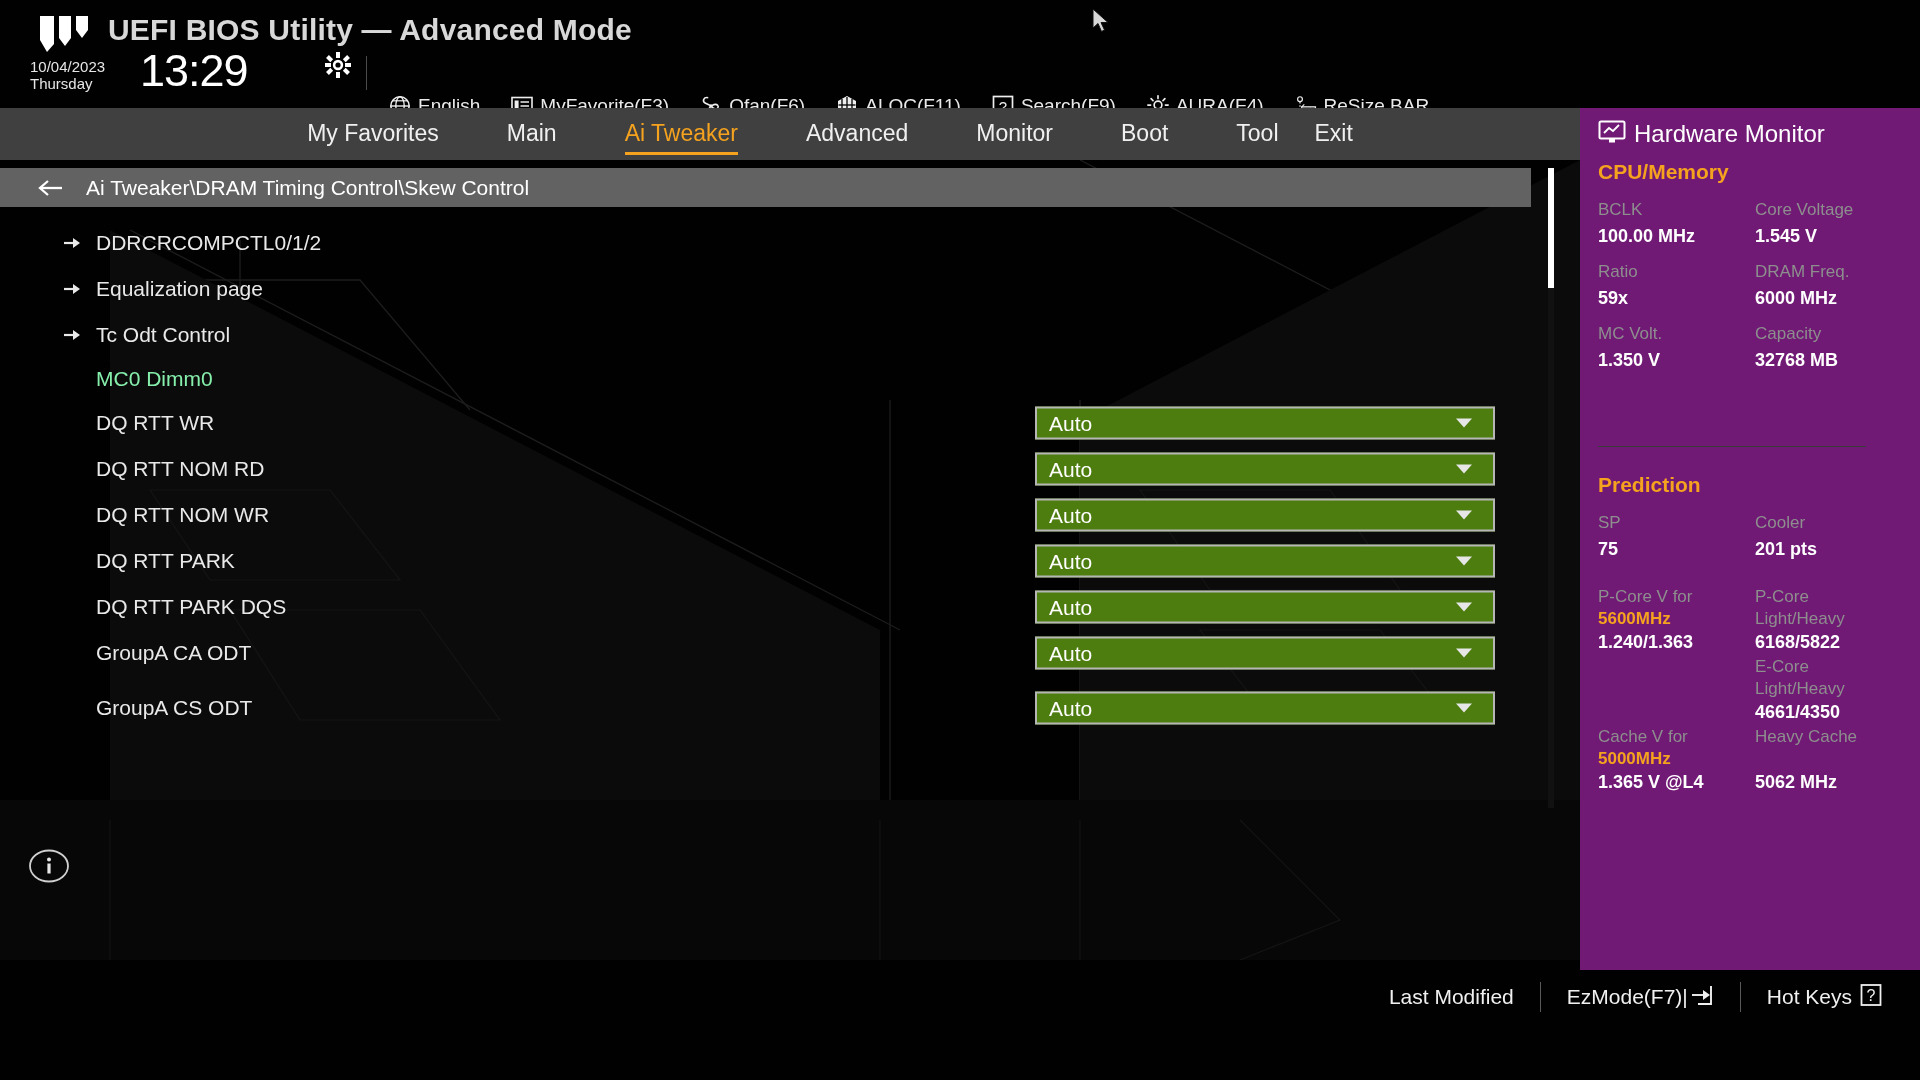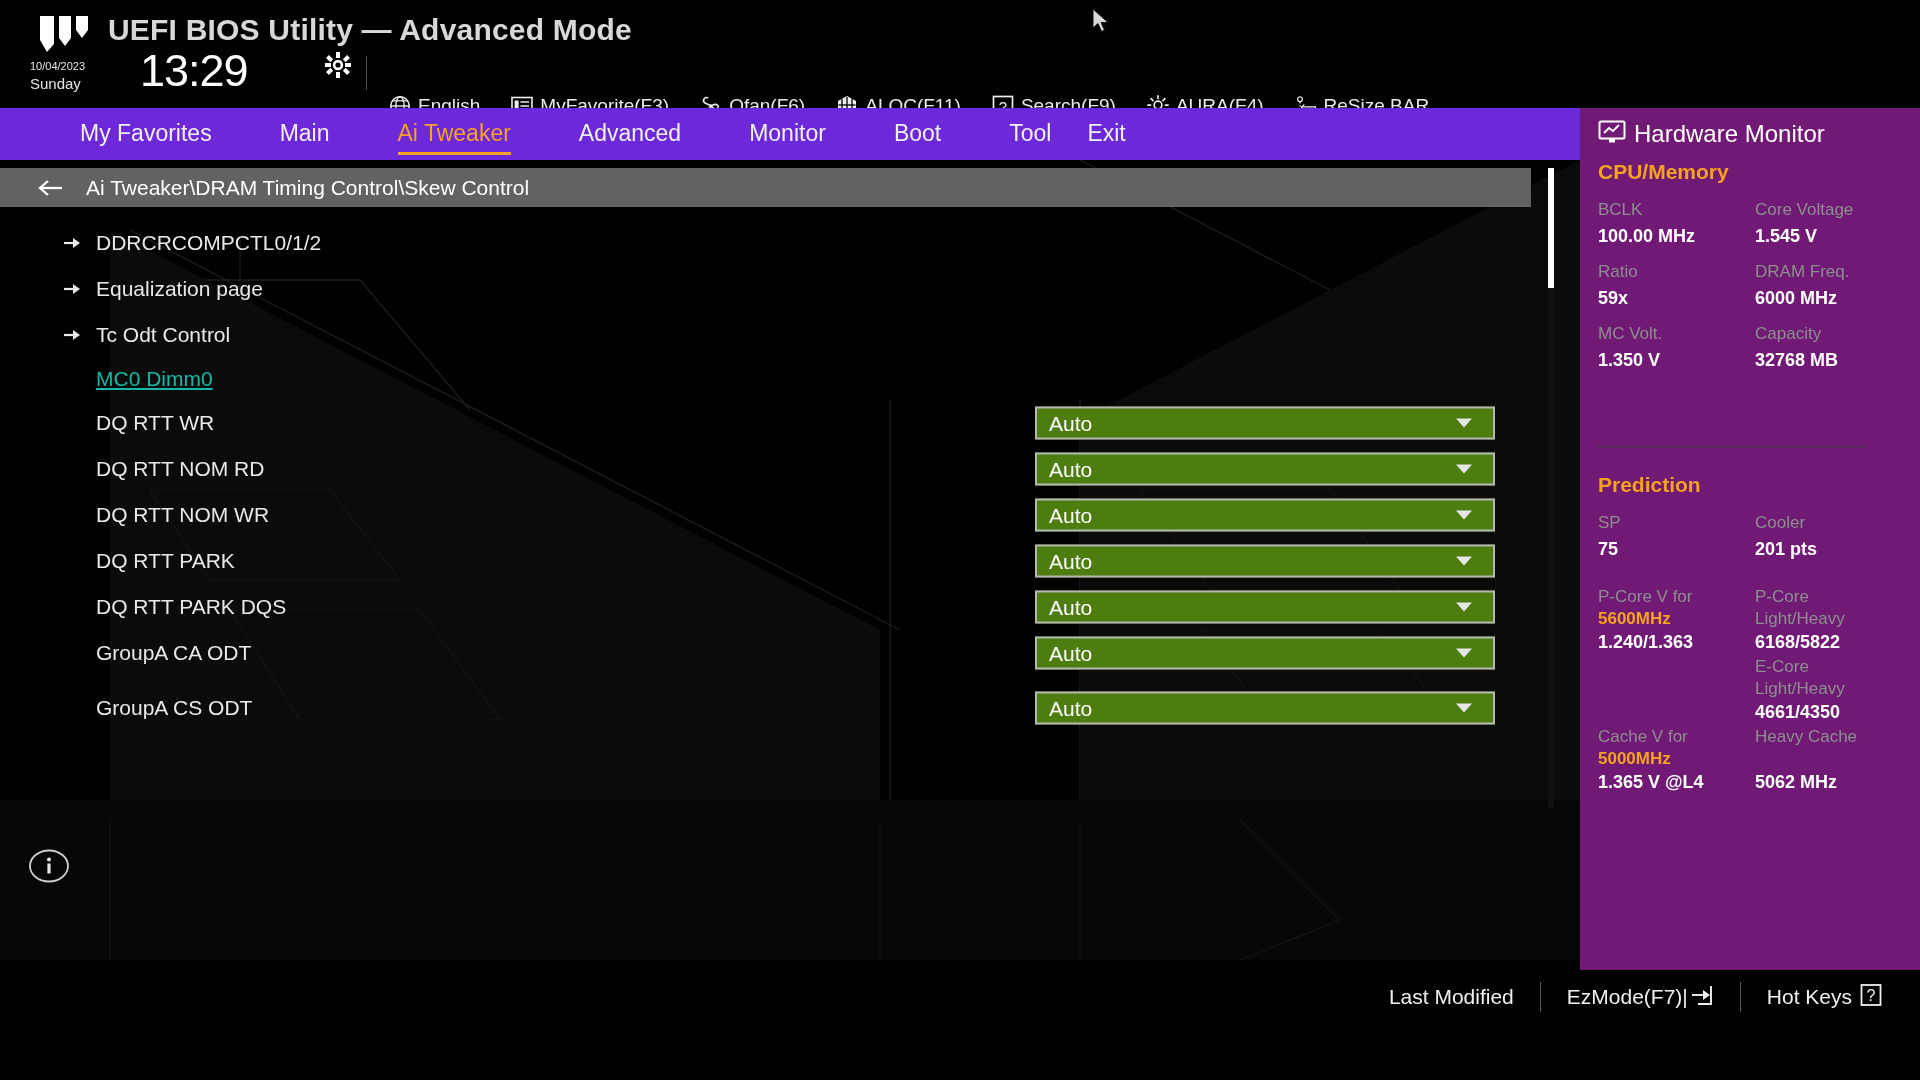--- a/index.html
+++ b/index.html
@@ -25,21 +25,21 @@
 
   .tuf-logo { position:absolute; left:38px; top:14px; width:58px; height:38px; }
 
   .app-title {
     position:absolute; left:108px; top:13px;
     font-size:30px; font-weight:bold; color:#d8d8d8;
     letter-spacing:0.2px; white-space:nowrap;
   }
 
   .datebox { position:absolute; left:30px; top:58px; width:110px; }
-  .date-line { font-size:11px; color:#e6e6e6; line-height:17px; }
+  .date-line { font-size:15px; color:#e6e6e6; line-height:17px; }
   .day-line  { font-size:15px; color:#e6e6e6; line-height:17px; }
 
   .clock {
     position:absolute; left:140px; top:48px;
     font-size:45px; font-weight:normal; color:#ffffff;
     letter-spacing:-1px; line-height:45px;
   }
   .clock-gear { position:absolute; left:325px; top:52px; width:26px; height:26px; }
 
   .hdr-sep {
@@ -47,22 +47,22 @@
   }
 
   .tools { position:absolute; left:388px; top:58px; height:34px; display:flex; align-items:flex-start;margin-top:36px; }
   .tool-item { display:flex; align-items:center; margin-right:30px; cursor:pointer; }
   .tool-item .ti-ico { width:24px; height:24px; margin-right:6px; display:flex; align-items:center; justify-content:center; }
   .tool-item .ti-lbl { font-size:19px; color:#eaeaea; white-space:nowrap; }
 
   
   .tabbar {
     position:absolute; left:0; top:108px; width:1580px; height:52px;
-    background:#6d28d9; z-index:5;
-    display:flex; align-items:center;
+    background:#404040; z-index:5;
+    display:flex; align-items:center;justify-content:center;
   }
   .tab {
     position:relative; font-size:23px; color:#f0f0f0; cursor:pointer;
     padding:4px 0 6px 0; white-space:nowrap;
   }
   .tab.active { color:#f5a21e; }
   .tab.active::after {
     content:""; position:absolute; left:0; right:0; bottom:-2px;
     height:3px; background:#f5a21e;
   }
@@ -81,21 +81,21 @@
   .row { position:absolute; left:0; width:1558px; height:46px; display:flex; align-items:center; }
 
   .row .arrow {
     position:absolute; left:63px; top:50%; transform:translateY(-50%);
     width:18px; height:16px;
   }
   .row .label {
     position:absolute; left:96px; top:50%; transform:translateY(-50%);
     font-size:21px; color:#e9e9e9; white-space:nowrap;
   }
-  .row.dim .label { color:#14b8a6;text-decoration:underline; }
+  .row.dim .label { color:#86efac; }
 
   .dropdown {
     position:absolute; left:1035px; top:50%; transform:translateY(-50%);
     width:460px; height:33px; border:2px solid #b6b6b6; background:#4d7c0f;
     display:flex; align-items:center; cursor:pointer;
   }
   .dropdown .dd-val { margin-left:12px; font-size:21px; color:#ffffff; }
   .dropdown .dd-caret { position:absolute; right:20px; top:50%; transform:translateY(-50%); }
 
   
@@ -195,21 +195,21 @@
         <polygon points="2,2 16,2 16,30 9,38 2,26" fill="#ffffff"></polygon>
         <polygon points="21,2 33,2 33,24 27,32 21,24" fill="#ffffff"></polygon>
         <polygon points="38,2 50,2 50,16 44,24 38,16" fill="#ffffff"></polygon>
       </svg>
     </div>
 
     <div class="app-title">UEFI BIOS Utility — Advanced Mode</div>
 
     <div class="datebox">
       <div class="date-line">10/04/2023</div>
-      <div class="day-line">Sunday</div>
+      <div class="day-line">Thursday</div>
     </div>
 
     <div class="clock">13:29</div>
 
     <div class="clock-gear">
       <svg width="26" height="26" viewBox="0 0 26 26">
         <g fill="#ffffff">
           <circle cx="13" cy="13" r="5.2"></circle>
           <rect x="11" y="0" width="4" height="6"></rect>
           <rect x="11" y="20" width="4" height="6"></rect>

